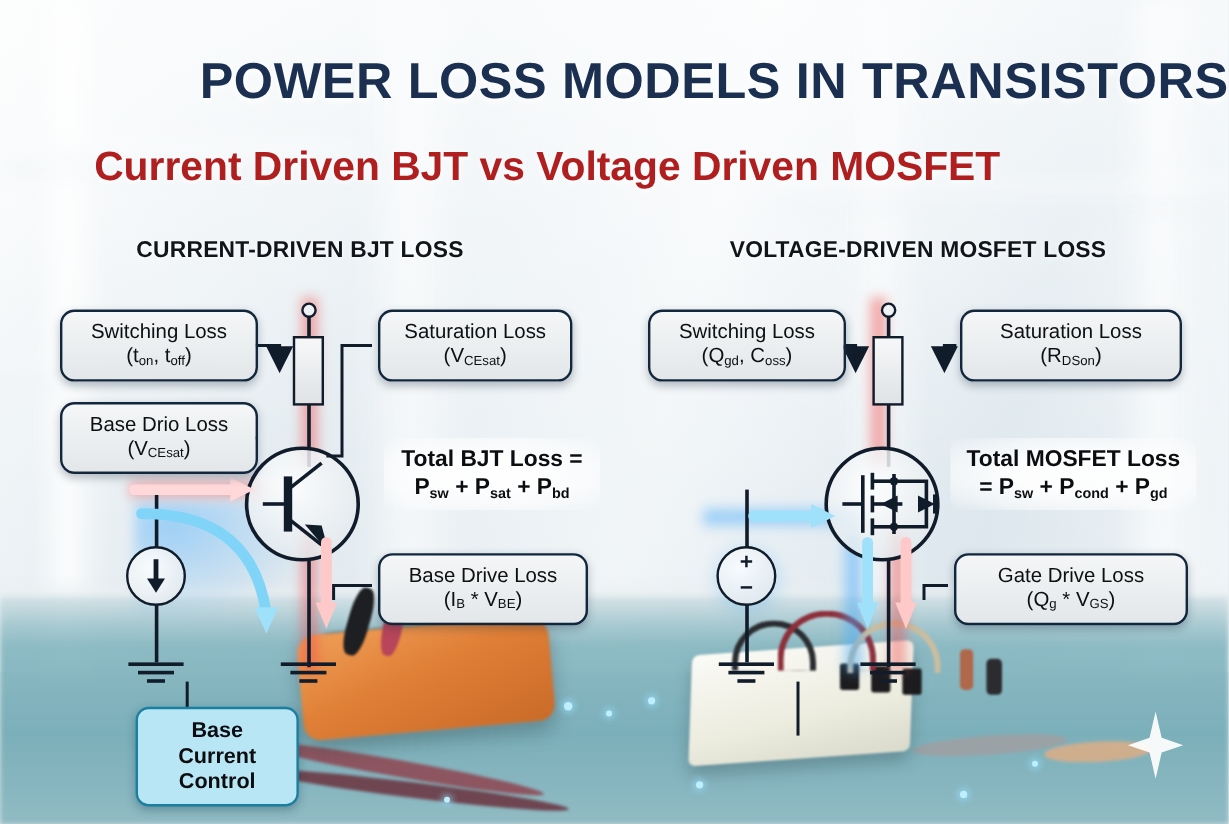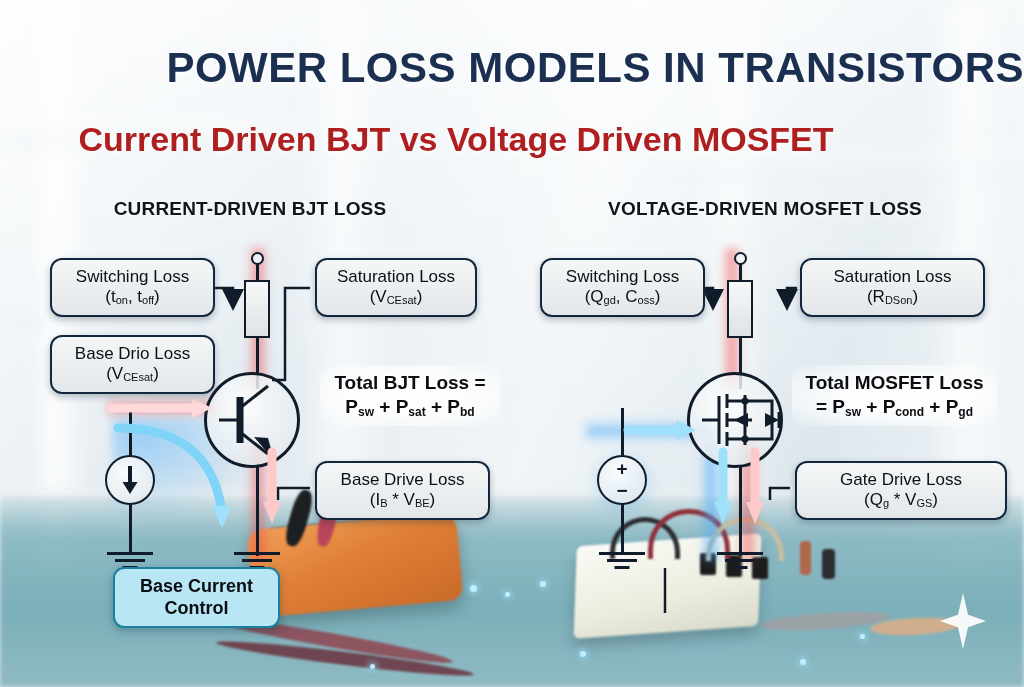--- a/index.html
+++ b/index.html
@@ -400,36 +400,36 @@
   <div class="box" style="left:315px;top:461px;width:175px;">
     <span>Base Drive Loss</span>
     <span class="l2">(I<sub>B</sub> * V<sub>BE</sub>)</span>
   </div>
 
   <div class="total" style="left:320px;top:365px;width:180px;">
     <span>Total BJT Loss</span>
     <span class="l2">= P<sub>sw</sub> + P<sub>sat</sub> + P<sub>bd</sub></span>
   </div>
 
-  <div class="ctrl" style="left:113px;top:567px;width:167px;">
+  <div class="ctrl" style="left:113px;top:589px;width:136px;">
     <span>Base Current</span>
     <span class="l2">Control</span>
   </div>
 
   <div class="box" style="left:540px;top:258px;width:165px;">
     <span>Switching Loss</span>
     <span class="l2">(Q<sub>gd</sub>, C<sub>oss</sub>)</span>
   </div>
 
   <div class="box" style="left:800px;top:258px;width:185px;">
     <span>Saturation Loss</span>
     <span class="l2">(R<sub>DSon</sub>)</span>
   </div>
 
-  <div class="box" style="left:795px;top:461px;width:212px;">
+  <div class="box" style="left:795px;top:461px;width:195px;">
     <span>Gate Drive Loss</span>
     <span class="l2">(Q<sub>g</sub> * V<sub>GS</sub>)</span>
   </div>
 
   <div class="total" style="left:792px;top:365px;width:205px;">
     <span>Total MOSFET Loss</span>
     <span class="l2">= P<sub>sw</sub> + P<sub>cond</sub> + P<sub>gd</sub></span>
   </div>
 
 

